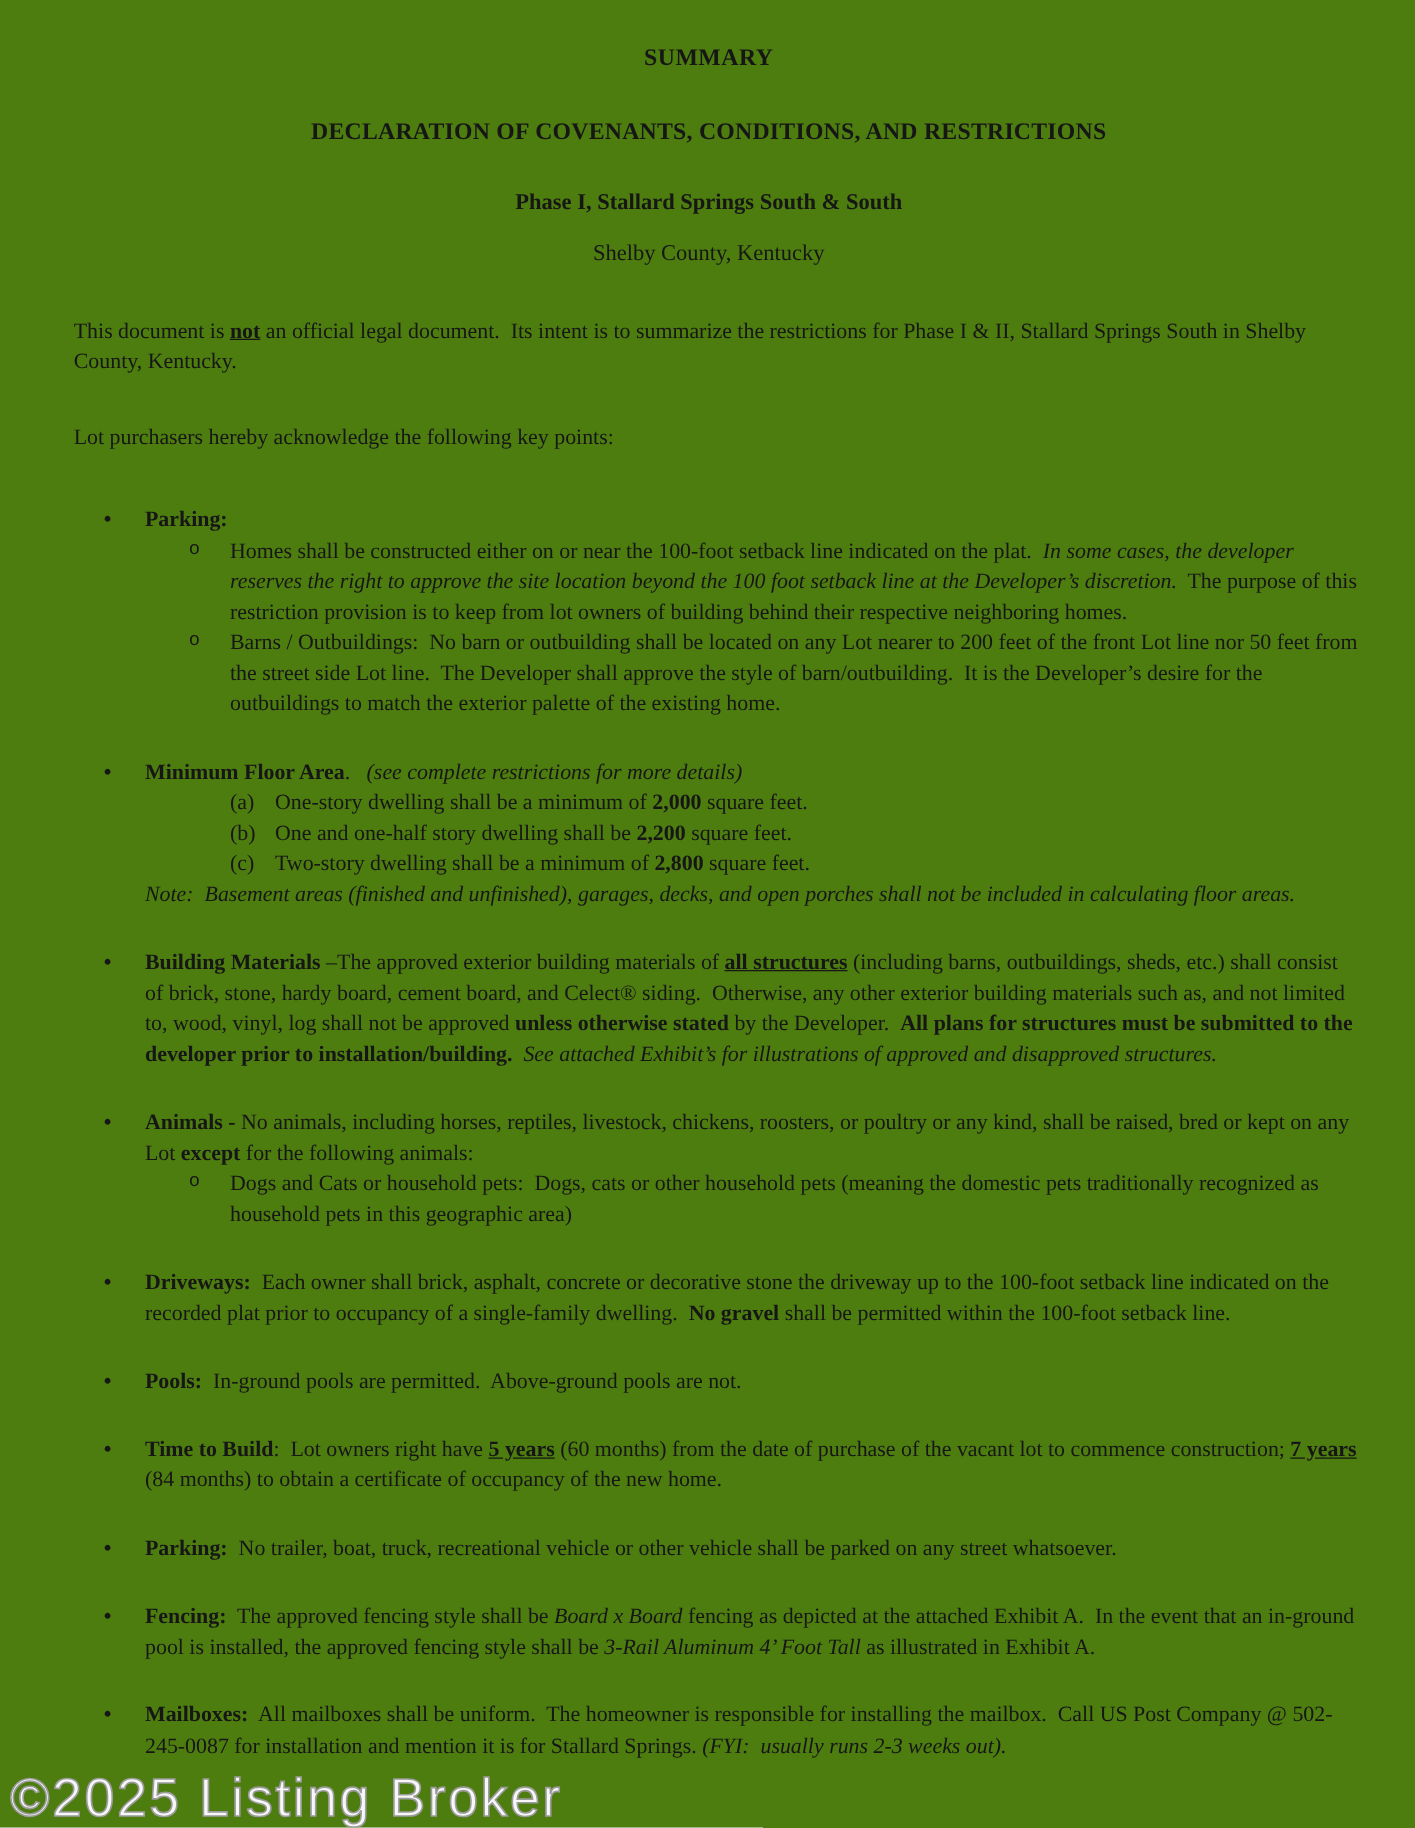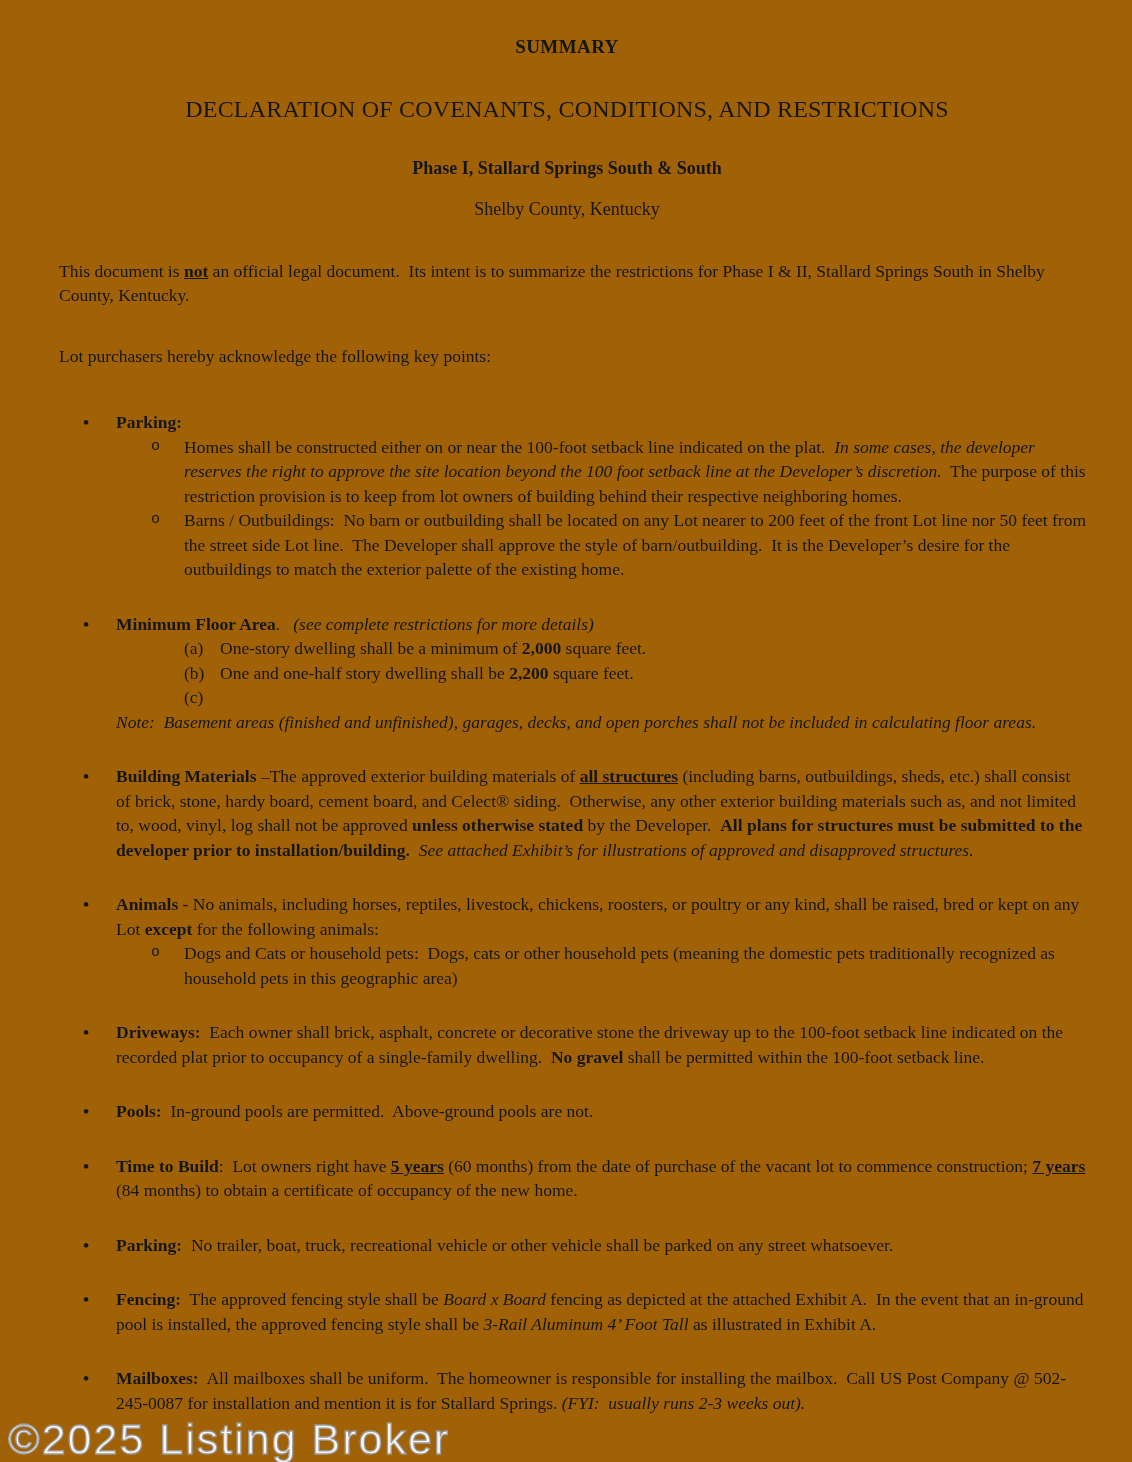--- a/index.html
+++ b/index.html
@@ -1,25 +1,25 @@
 <!DOCTYPE html>
 <html><head>
 <meta charset="utf-8">
 <style>
   html,body{margin:0;padding:0;background:#e9e9e9;}
   .page{
     width:1132px;height:1462px;position:relative;margin:0 auto;
-    background:#a16207;color:#161616;
+    background:#4d7c0f;color:#161616;
     font-family:"Liberation Serif","DejaVu Serif",serif;
     font-size:17.5px;line-height:1.4;overflow:hidden;
   }
   .content{padding:34px 44px 0 46px;}
   .center{text-align:center;}
   .doc-title{font-weight:bold;font-size:19px;letter-spacing:.4px;margin:0;}
-  .doc-subtitle{font-weight:normal;font-size:24px;letter-spacing:.2px;margin:32px 0 0 0;}
+  .doc-subtitle{font-weight:bold;font-size:19px;letter-spacing:.2px;margin:32px 0 0 0;}
   .phase-line{font-weight:bold;font-size:18px;margin:30px 0 0 0;font-family:Liberation Serif, serif;}
   .county-line{font-size:18px;margin:16px 0 0 0;}
   .para{margin:36px 0 0 13px;white-space:pre-wrap;}
   .bullet-list{margin-top:42px;}
   .section{margin-top:30px;}
   .section:first-child{margin-top:0;}
   .row{display:flex;align-items:flex-start;}
   .row .txt{flex:1;white-space:pre-wrap;}
   .row.lead{padding-left:37px;}
   .row.lead .marker{flex:0 0 33px;font-weight:bold;}
@@ -76,20 +76,21 @@
           <div class="row letter">
             <span class="marker">(a)</span>
             <div class="txt"><span>One-story dwelling shall be a minimum of </span><span class="b">2,000</span><span> square feet.</span></div>
           </div>
           <div class="row letter">
             <span class="marker">(b)</span>
             <div class="txt"><span>One and one-half story dwelling shall be </span><span class="b">2,200</span><span> square feet.</span></div>
           </div>
           <div class="row letter">
             <span class="marker">(c)</span>
+            <div class="txt"><span>Two-story dwelling shall be a minimum of </span><span class="b">2,800</span><span> square feet.</span></div>
           </div>
           <div class="row note">
             <div class="txt"><span class="i">Note:  Basement areas (finished and unfinished), garages, decks, and open porches shall not be included in calculating floor areas.</span></div>
           </div>
         </div>
         <div class="section">
           <div class="row lead">
             <span class="marker">•</span>
             <div class="txt"><span class="b">Building Materials </span><span>–The approved exterior building materials of </span><span class="b u">all structures</span><span> (including barns, outbuildings, sheds, etc.) shall consist of brick, stone, hardy board, cement board, and Celect® siding.  Otherwise, any other exterior building materials such as, and not limited to, wood, vinyl, log shall not be approved </span><span class="b">unless otherwise stated</span><span> by the Developer.  </span><span class="b">All plans for structures must be submitted to the developer prior to installation/building.</span><span>  </span><span class="i">See attached Exhibit’s for illustrations of approved and disapproved structures.</span></div>
           </div>

